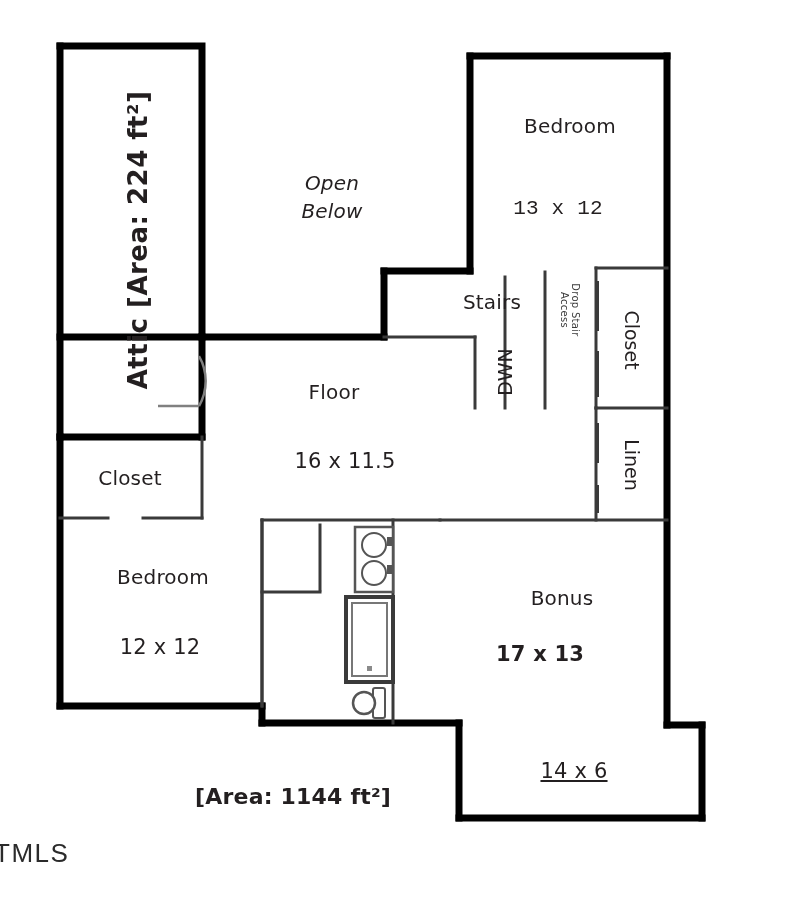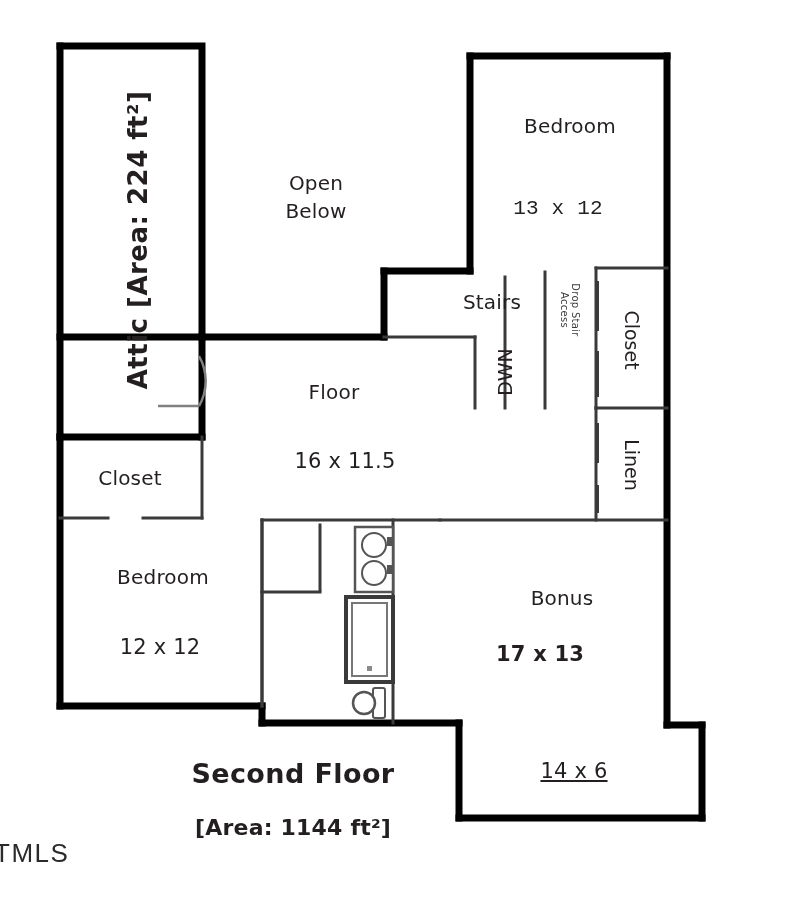--- a/index.html
+++ b/index.html
@@ -183,21 +183,21 @@
       <rect x="367" y="666" width="5" height="5" fill="#8a8a8a"></rect>
 
       <rect x="373" y="688" width="12" height="30" rx="2" fill="#ffffff" stroke="#555555" stroke-width="2"></rect>
       <ellipse cx="364" cy="703" rx="11" ry="11" fill="#ffffff" stroke="#555555" stroke-width="2.5"></ellipse>
     </g>
 
   </svg>
 
   <div class="room-label attic-label rot-ccw" style="left:138px; top:240px;">Attic [Area: 224 ft²]</div>
 
-  <div class="room-label rl-name flat" style="left:316px; top:197px;">
+  <div class="room-label rl-name flat" style="left:332px; top:197px;font-style:italic;">
     <div>Open</div>
     <div style="margin-top:4px;">Below</div>
   </div>
 
   <div class="room-label rl-name flat" style="left:570px; top:126px;">Bedroom</div>
   <div class="room-label rl-dim flat" style="left:558px; top:208px;font-family:Liberation Mono, monospace;">13 x 12</div>
 
   <div class="room-label rl-name flat" style="left:456px; top:302px;margin-left:36px;">Stairs</div>
 
   <div class="room-label rl-small rot-ccw" style="left:505px; top:372px;">DWN</div>
@@ -217,19 +217,18 @@
   <div class="room-label rl-name flat" style="left:130px; top:478px;">Closet</div>
 
   <div class="room-label rl-name flat" style="left:163px; top:577px;">Bedroom</div>
   <div class="room-label rl-dim flat" style="left:160px; top:647px;">12 x 12</div>
 
   <div class="room-label rl-name flat" style="left:535px; top:598px;margin-left:27px;">Bonus</div>
   <div class="room-label rl-dim flat" style="left:540px; top:654px;font-weight:bold;">17 x 13</div>
   <div class="room-label rl-dim flat" style="left:574px; top:771px;text-decoration:underline;">14 x 6</div>
 
   <div class="title-block" style="left:148px; top:758px; width:290px;">
-    <div class="title-main">Second Floor</div>
     <div class="title-area" style="margin-top:26px;">[Area: 1144 ft²]</div>
   </div>
 
   <div class="watermark" style="left:-6px; top:838px;">TMLS</div>
 
 </div>
 
 </body></html>

